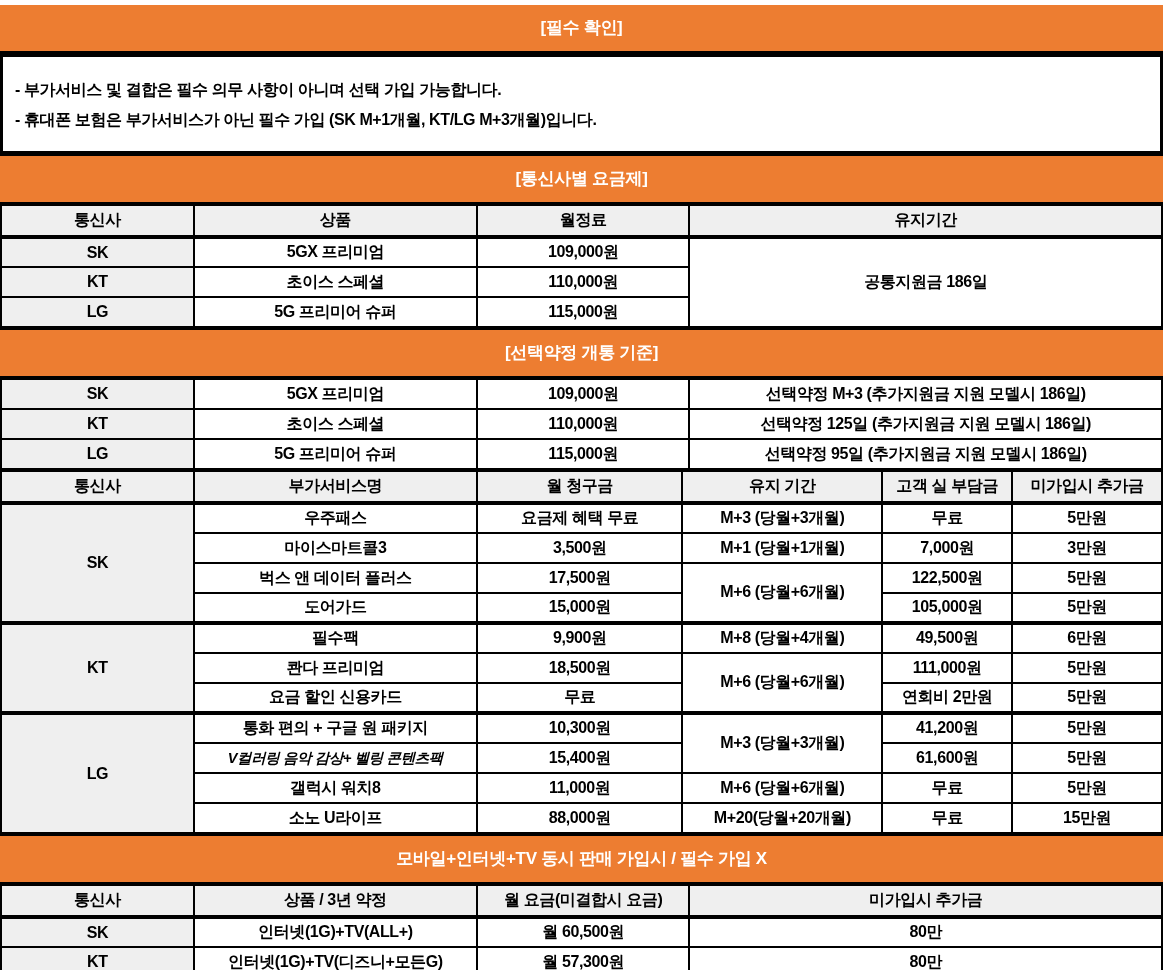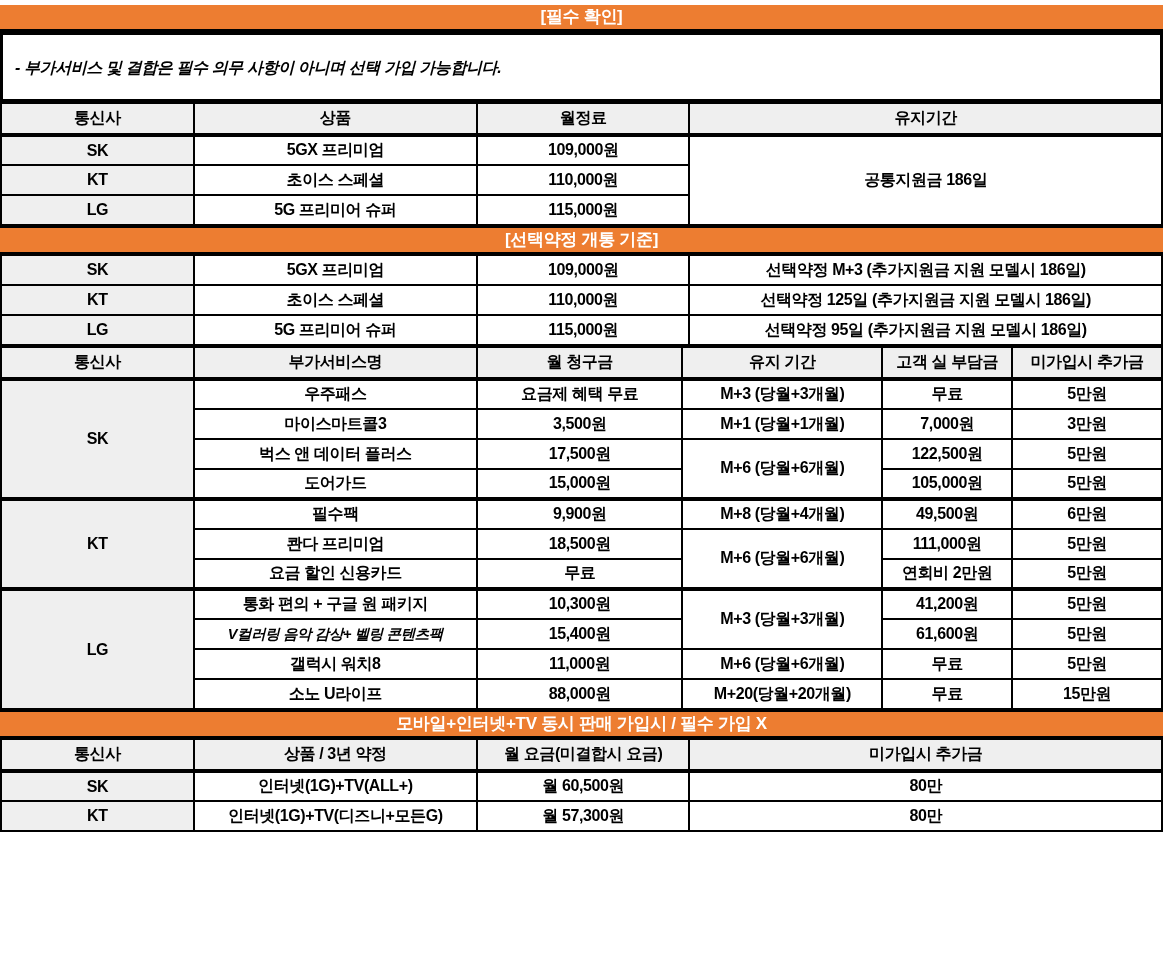--- a/index.html
+++ b/index.html
@@ -10,32 +10,31 @@
     color: var(--body-text, #000);
   }
   .page { width: 1163px; padding-top: 5px; }
 
   .band {
     background: var(--accent-orange, #ed7d31);
     color: var(--band-text, #fff);
     text-align: center;
     font-size: 17px;
     line-height: 20px;
-    padding: 2px 0;
+    padding: 13px 0;
     border-top: 2px solid var(--border-black, #000);
     border-bottom: 2px solid var(--border-black, #000);
     letter-spacing: -0.3px;
   }
   .band.band-first { border-top: none; }
 
   .notes {
     border: 3px solid var(--border-black, #000);
     border-top-width: 4px;
     padding: 14px 12px 12px 12px;
-    font-style: italic;
   }
   .notes p {
     font-size: 16px;
     line-height: 22px;
     margin: 8px 0;
     letter-spacing: -0.4px;
     white-space: nowrap;
     overflow: hidden;
   }
 
@@ -79,22 +78,26 @@
 <body>
 
 <div class="page">
 
   <div class="band band-first">
     <span>[필수 확인]</span>
   </div>
 
   <div class="notes">
     <p>- 부가서비스 및 결합은 필수 의무 사항이 아니며 선택 가입 가능합니다.</p>
-  </div>
-
+    <p>- 휴대폰 보험은 부가서비스가 아닌 필수 가입 (SK M+1개월, KT/LG M+3개월)입니다.</p>
+  </div>
+
+  <div class="band">
+    <span>[통신사별 요금제]</span>
+  </div>
 
   <table>
     <colgroup>
         <col class="c1">
         <col class="c2">
         <col class="c3">
         <col class="c4">
       </colgroup>
     <tbody>
         <tr>

